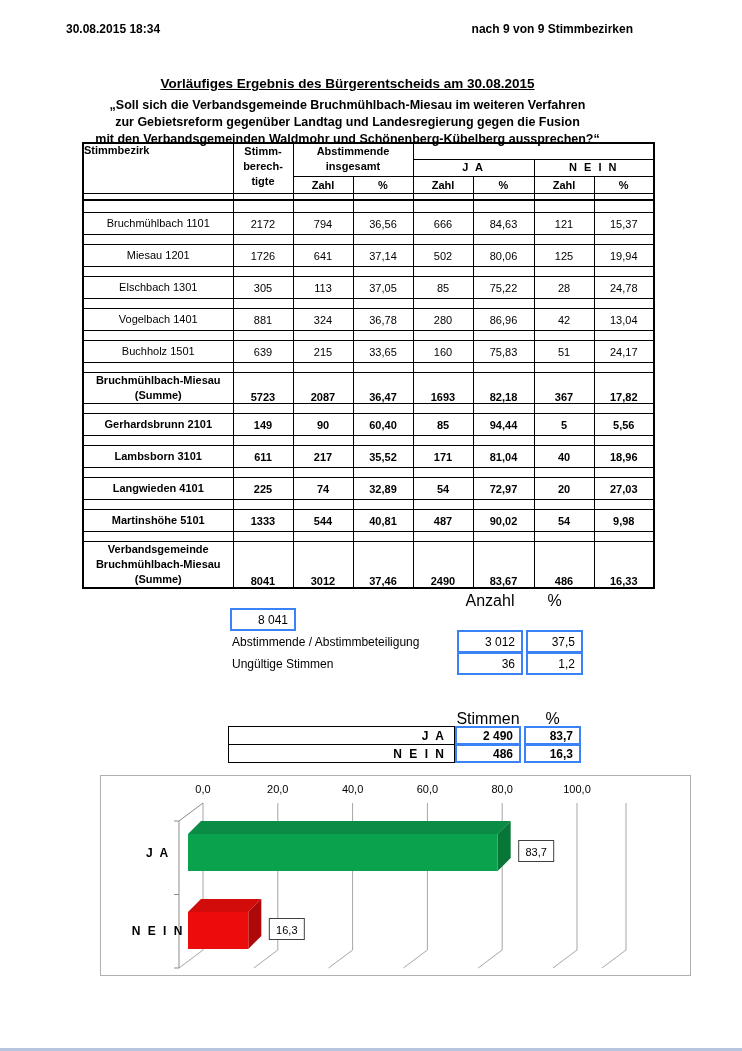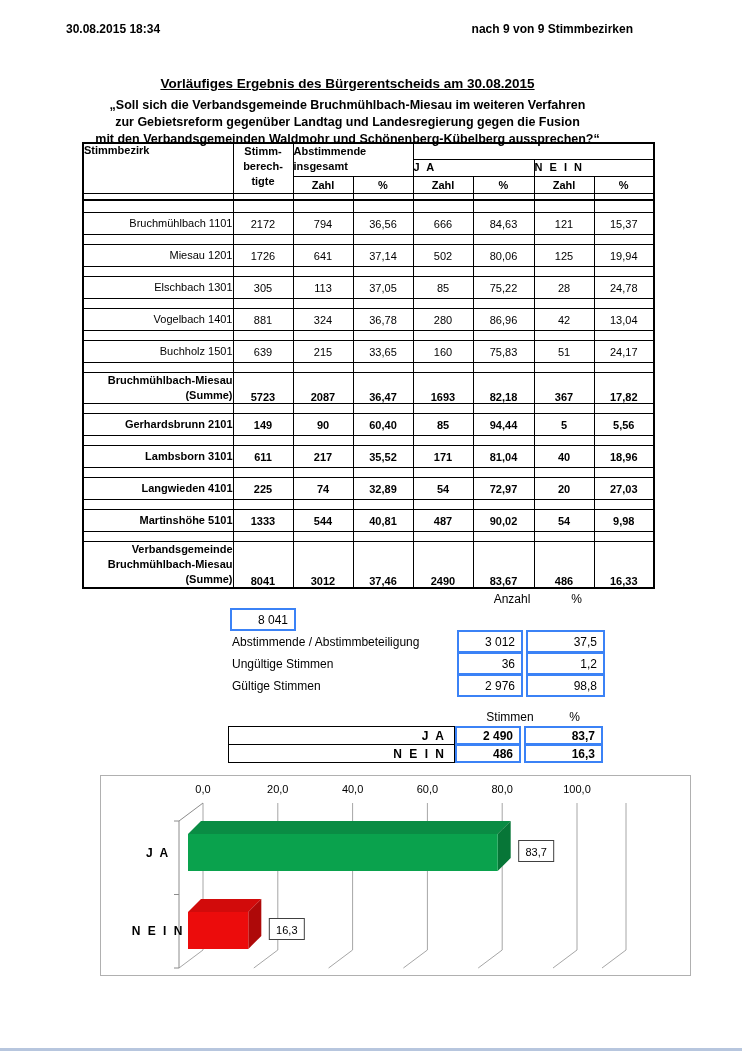--- a/index.html
+++ b/index.html
@@ -14,41 +14,41 @@
   .title-block{position:absolute;left:62px;top:52px;width:571px;text-align:center;margin-top:24px;}
   .doc-title{font-size:13.5px;font-weight:bold;text-decoration:underline;margin-bottom:6px;}
   .q-line{font-size:12.5px;font-weight:bold;line-height:17px;}
   
   .main-table-wrap{position:absolute;left:62px;top:142px;padding-left:20px;}
   table.main{border-collapse:collapse;table-layout:fixed;width:571px;border:2px solid #000;}
   table.main th, table.main td{border:1px solid #000;padding:0;font-size:11px;overflow:hidden;}
   table.main th{font-weight:bold;}
   th.tl{text-align:left;vertical-align:top;padding:1px 0 0 4px;}
   th.c3{line-height:15px;text-align:center;vertical-align:top;padding-top:1px;margin-left:28px;}
-  th.grp{text-align:left;line-height:15px;vertical-align:top;padding-top:1px;}
+  th.grp{text-align:center;line-height:15px;vertical-align:top;padding-top:1px;}
   th.sp-head{letter-spacing:2px;}
   th.sub{text-align:center;height:16px;margin-left:12px;}
   tr.sp1 td{height:5px;border-bottom:2px solid #000;}
   tr.sp2 td{height:11px;}
   tr.sp td{height:9px;}
   tr.data td{height:21px;}
-  td.lbl{text-align:right;padding:1px 2px 1px 4px;line-height:15px;}
+  td.lbl{text-align:center;padding:1px 2px 1px 4px;line-height:15px;}
   td.num{text-align:center;}
   tr.bold td{font-weight:bold;}
   td.vb{vertical-align:bottom;padding-bottom:3px;}
   
   .sum1{position:absolute;left:230px;top:592px;}
   .sum2{position:absolute;left:228px;top:710px;}
-  .sumhead{display:flex;font-size:12px;height:17px;justify-content:flex-end;}
+  .sumhead{display:flex;font-size:16px;height:17px;}
   .sumrow{display:flex;font-size:12px;margin-top:-1px;}
   .s-label{width:225px;display:flex;align-items:center;padding-left:2px;}
   .s-box{border:2px solid #3b82f6;display:flex;align-items:center;justify-content:flex-end;padding-right:6px;box-sizing:border-box;}
   .s-anz{width:66px;}
   .s-gap{width:3px;}
-  .s-pct{width:79px;}
+  .s-pct{width:57px;}
   .h-anz{width:66px;text-align:center;}
   .h-pct{width:57px;text-align:center;margin-left:3px;}
   .sum1 .sumrow{height:23px;}
   .sum2 .sumrow{height:19px;font-weight:bold;}
   .sum2 .s-label{border:1px solid #000;justify-content:flex-end;padding-right:8px;letter-spacing:2px;width:227px;box-sizing:border-box;}
   
   .chart-wrap{position:absolute;left:80px;top:775px;padding-left:20px;}
   
   .bottom-rule{position:absolute;left:0;bottom:0;width:742px;height:3px;background:#b7c6de;}
 </style>
@@ -348,26 +348,20 @@
         <div class="s-label">Abstimmende / Abstimmbeteiligung</div>
         <div class="s-box s-anz">3 012</div>
         <div class="s-gap"></div>
         <div class="s-box s-pct">37,5</div>
       </div>
       <div class="sumrow">
         <div class="s-label">Ungültige Stimmen</div>
         <div class="s-box s-anz">36</div>
         <div class="s-gap"></div>
         <div class="s-box s-pct">1,2</div>
-      </div>
-      <div class="sumrow">
-        <div class="s-label">Gültige Stimmen</div>
-        <div class="s-box s-anz">2 976</div>
-        <div class="s-gap"></div>
-        <div class="s-box s-pct">98,8</div>
       </div>
     </div>
 </div>
 
 <div class="sum2">
   <div class="sumhead">
     <div class="s-label" style="border:none;background:none"></div>
     <div class="h-anz">Stimmen</div>
     <div class="h-pct">%</div>
   </div>

